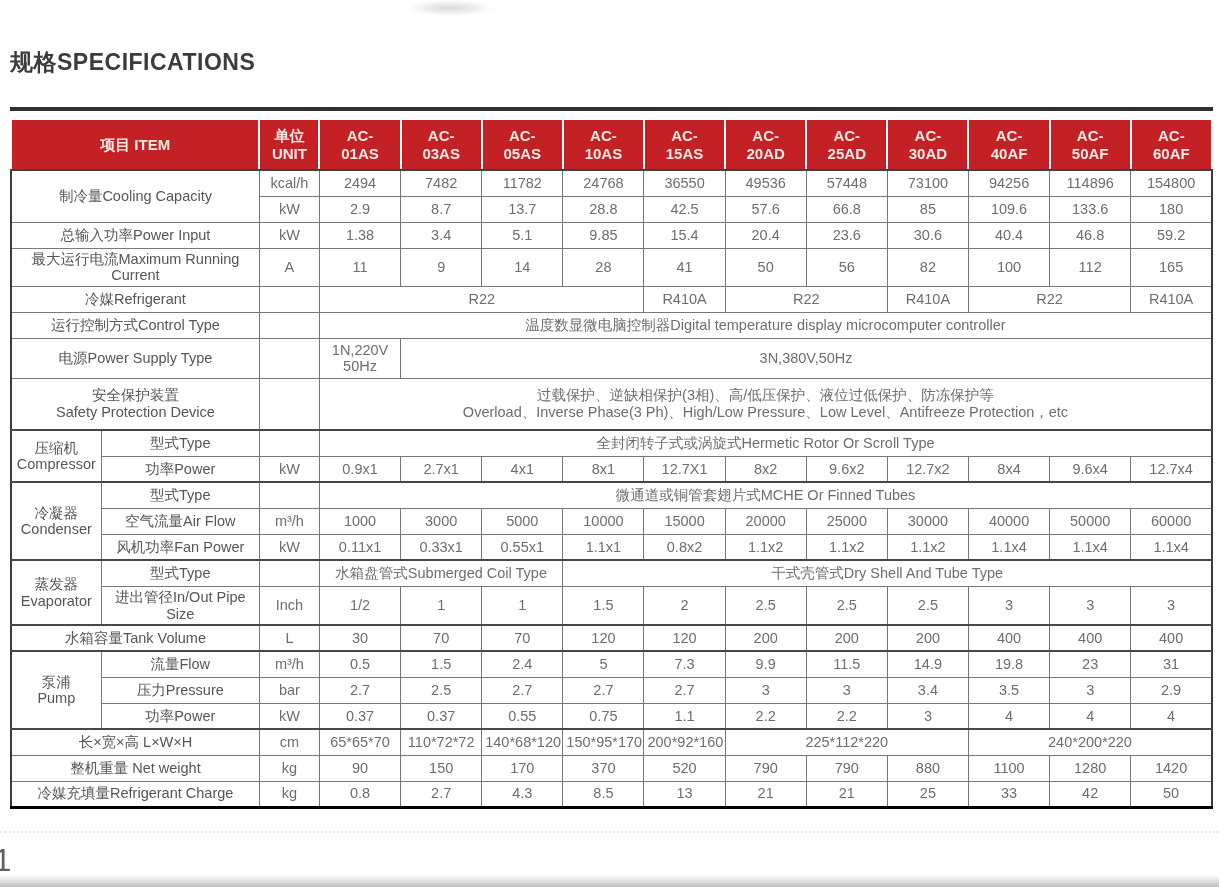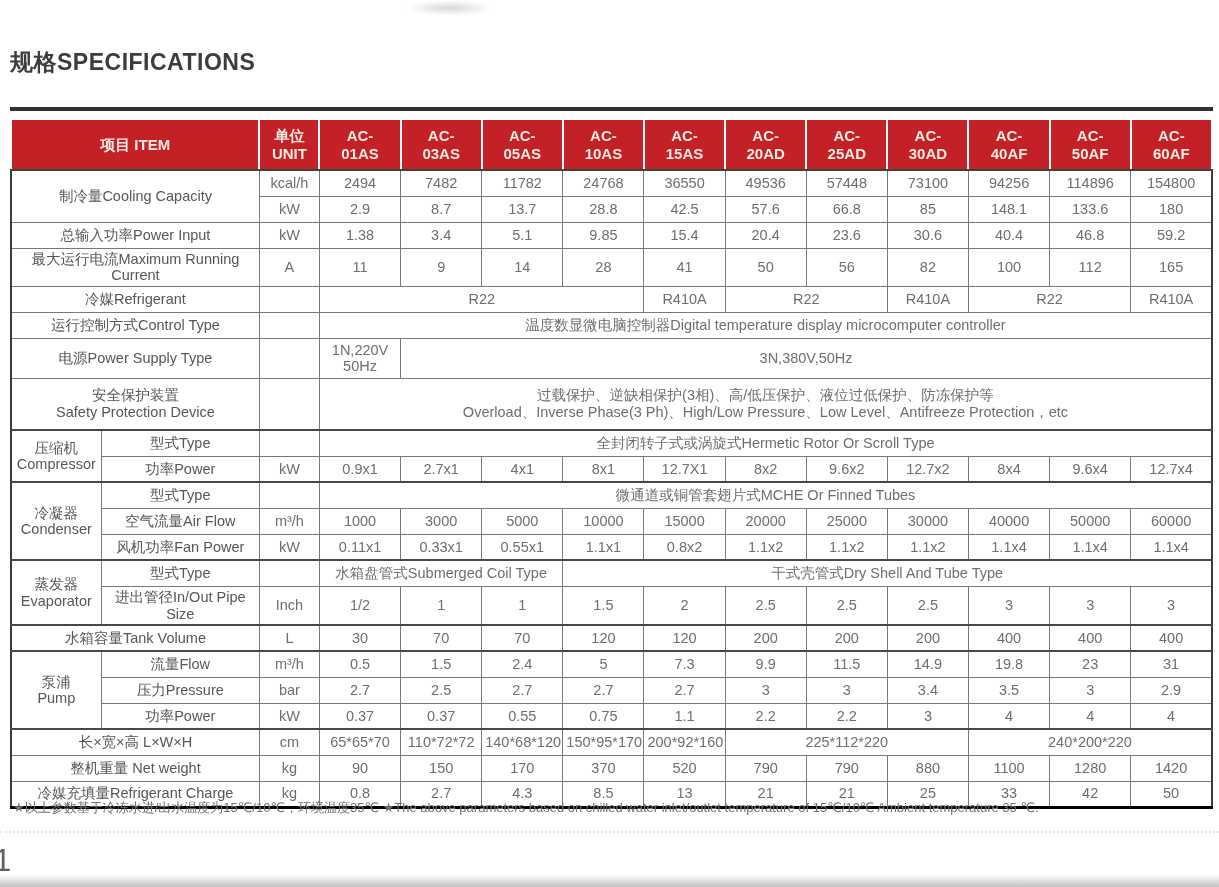--- a/index.html
+++ b/index.html
@@ -115,21 +115,21 @@
 <tr>
 <td>kW</td>
 <td>2.9</td>
 <td>8.7</td>
 <td>13.7</td>
 <td>28.8</td>
 <td>42.5</td>
 <td>57.6</td>
 <td>66.8</td>
 <td>85</td>
-<td>148.1</td>
+<td>109.6</td>
 <td>133.6</td>
 <td>180</td>
 </tr>
 <tr>
 <td colspan="2" class="label">总输入功率Power Input</td>
 <td>kW</td>
 <td>1.38</td>
 <td>3.4</td>
 <td>5.1</td>
 <td>9.85</td>
@@ -367,17 +367,16 @@
 <td>21</td>
 <td>25</td>
 <td>33</td>
 <td>42</td>
 <td>50</td>
 </tr>
 </tbody>
 </table>
 
 <div class="footnotes">
-  <div>★以上参数基于冷冻水进/出水温度为15℃/10℃，环境温度35℃  ★The above parameters based on chilled water inlet/outlet temperature of 15℃/10℃ Ambient temperature 35 ℃.</div>
 </div>
 <div class="dotline"></div>
 <div class="page-number">1</div>
 <div class="bottom-strip"></div>
 
 </body></html>

